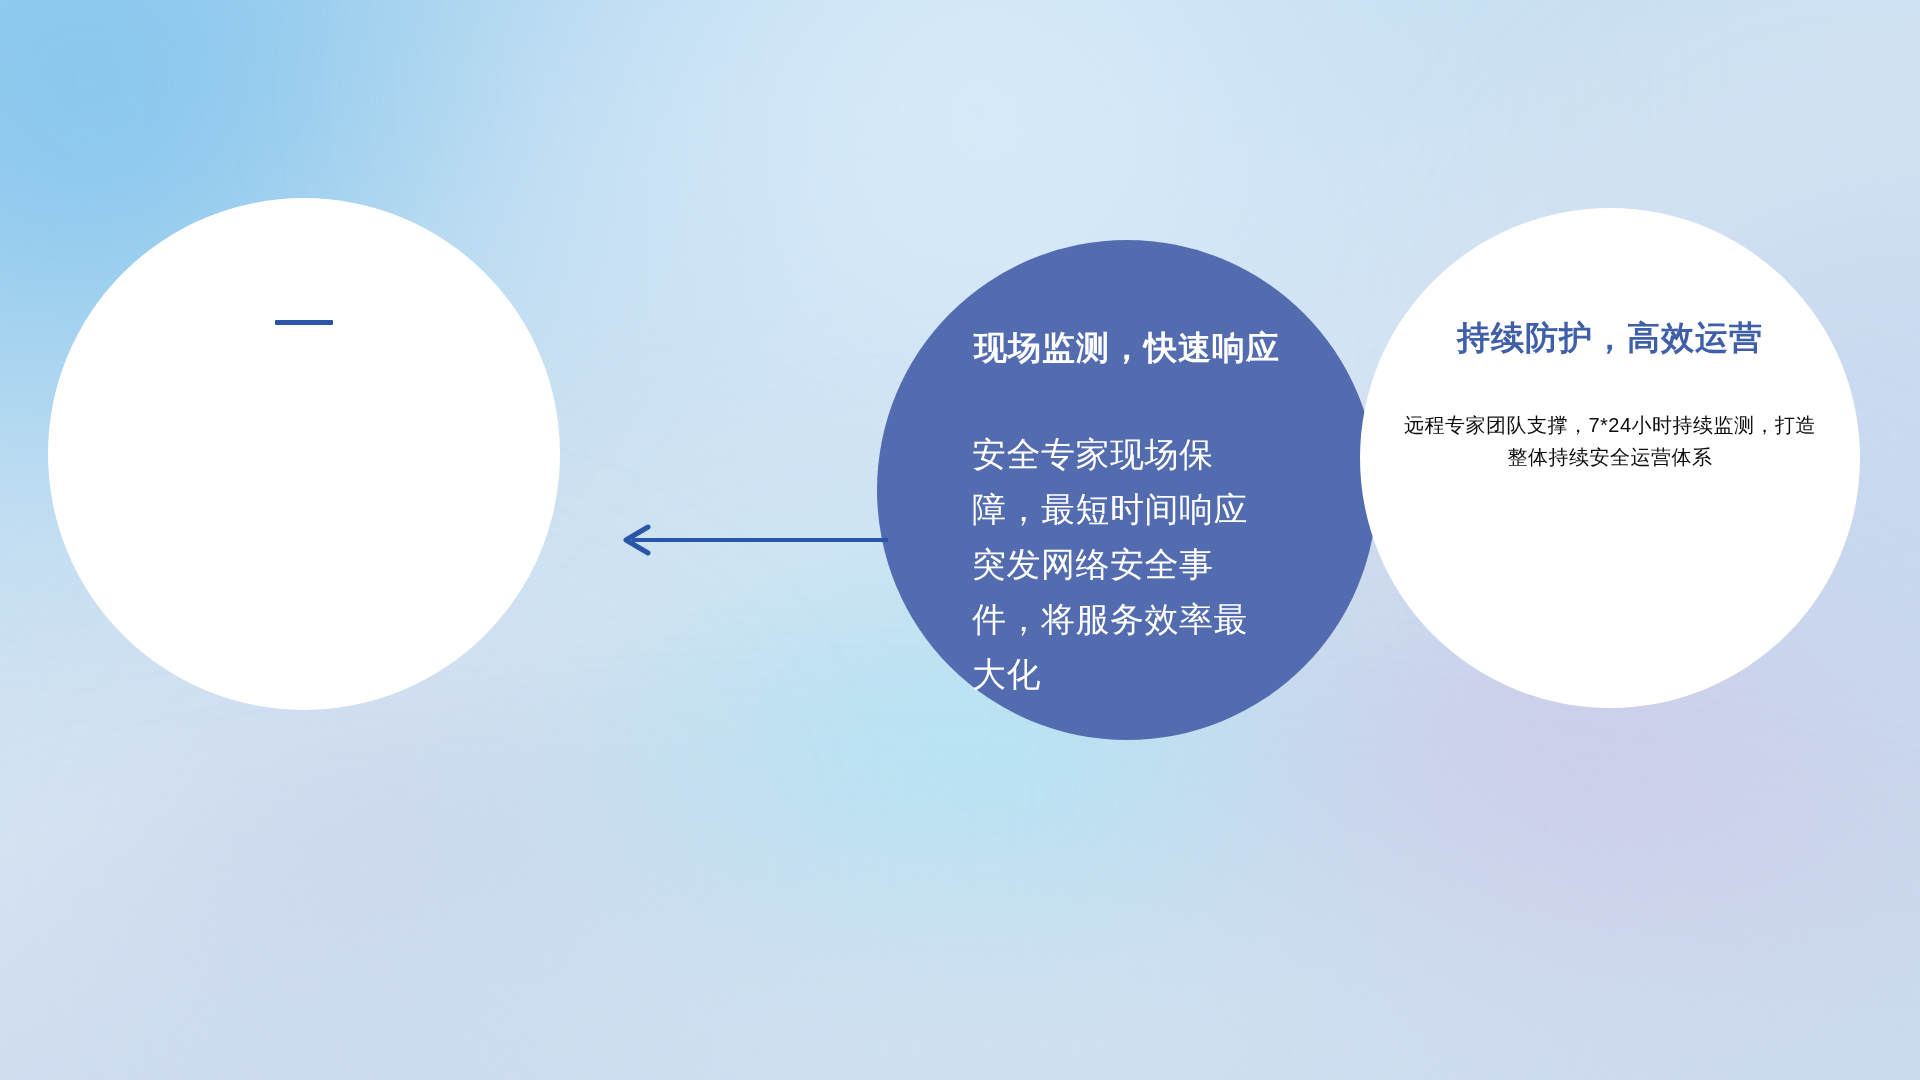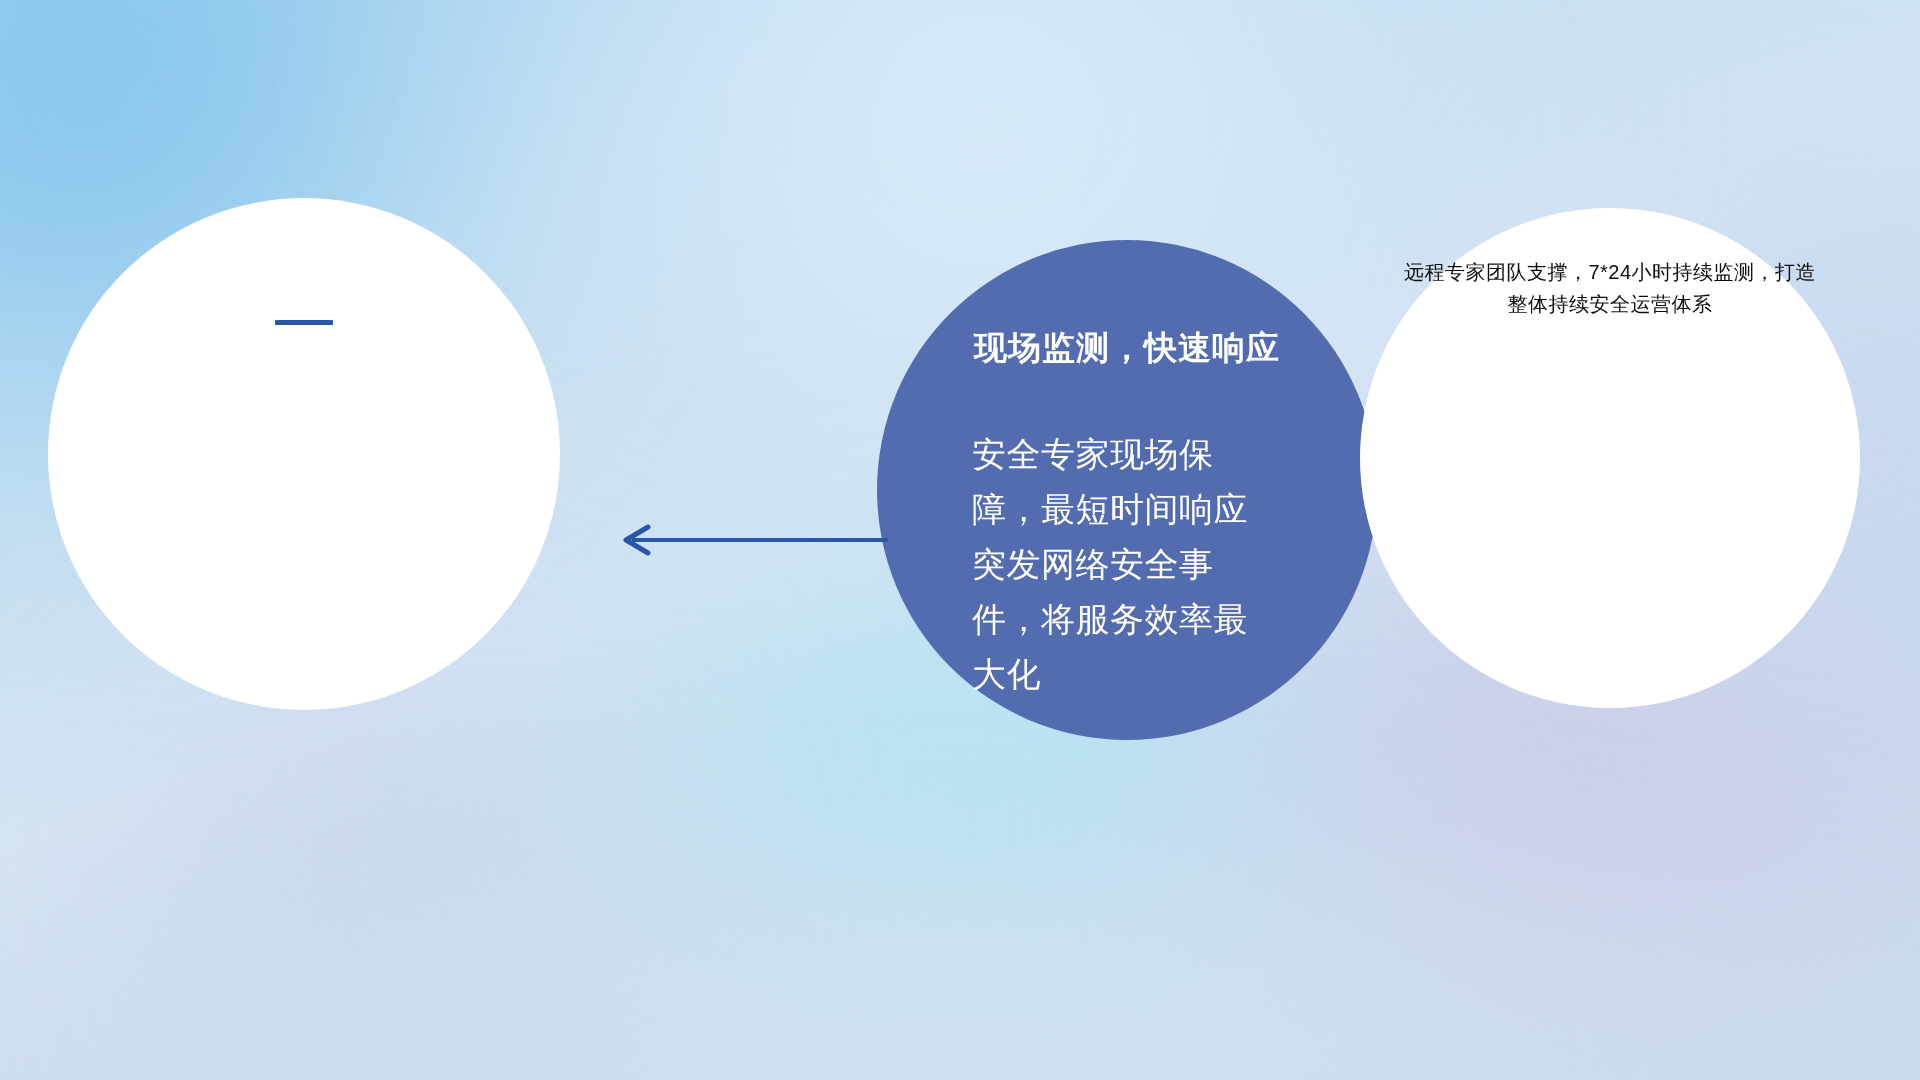--- a/index.html
+++ b/index.html
@@ -200,16 +200,17 @@
     <line x1="278" y1="20" x2="22" y2="20" stroke="#2a56a8" stroke-width="4"></line>
     <polyline points="38,7 16,20 38,33" fill="none" stroke="#2a56a8" stroke-width="5" stroke-linecap="round" stroke-linejoin="round"></polyline>
   </svg>
 
   <div class="circle" id="circle-mid">
     <div class="circ-title">现场监测，快速响应</div>
     <div class="circ-body">安全专家现场保障，最短时间响应突发网络安全事件，将服务效率最大化</div>
   </div>
 
   <div class="circle" id="circle-right">
+    <div class="circ-title">持续防护，高效运营</div>
     <div class="circ-body">远程专家团队支撑，7*24小时持续监测，打造整体持续安全运营体系</div>
   </div>
 
 </div>
 
 </body></html>

